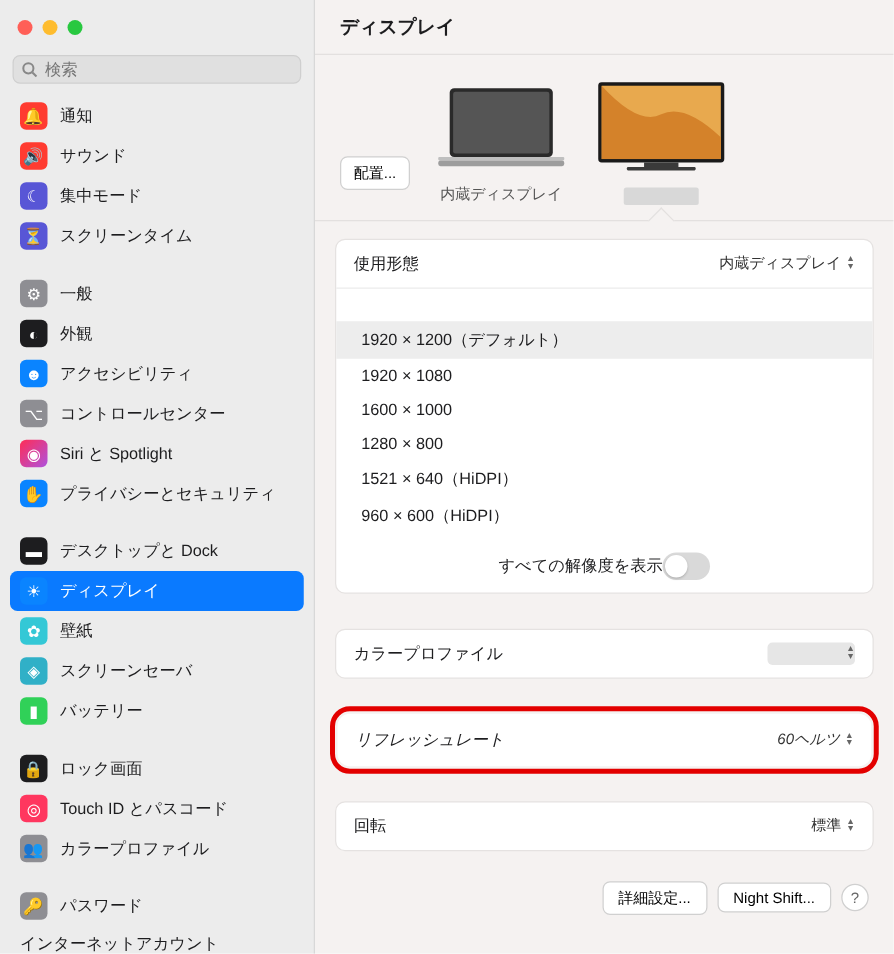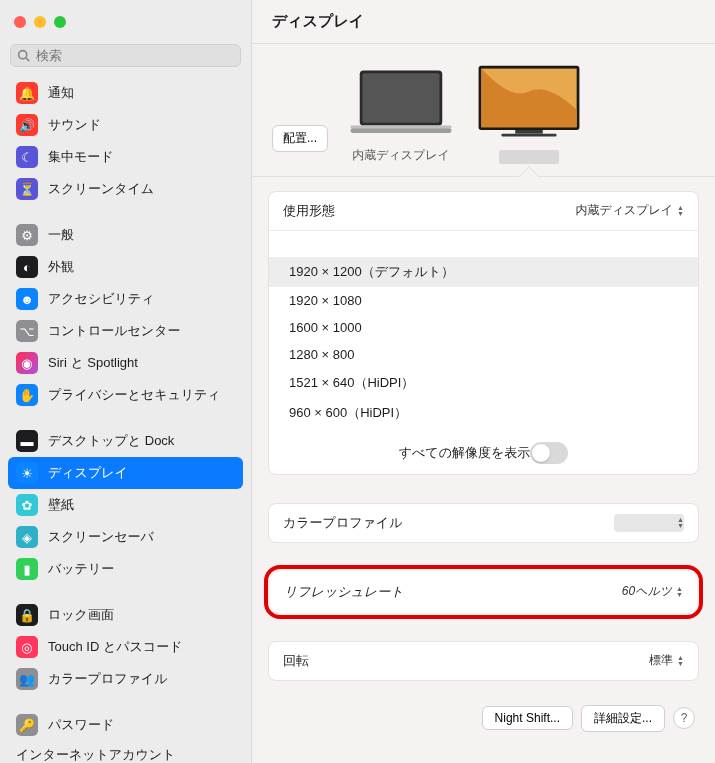--- a/index.html
+++ b/index.html
@@ -247,18 +247,18 @@
           <span>標準</span>
           <span class="updown">
               <span>▲</span>
               <span>▼</span>
             </span>
         </span>
       </div>
     </div>
 
     <div class="footer-buttons">
+      <button class="btn">詳細設定...</button>
       <button class="btn">Night Shift...</button>
-      <button class="btn">詳細設定...</button>
       <span class="help-btn">?</span>
     </div>
   </main>
 </div>
 
 </body></html>

